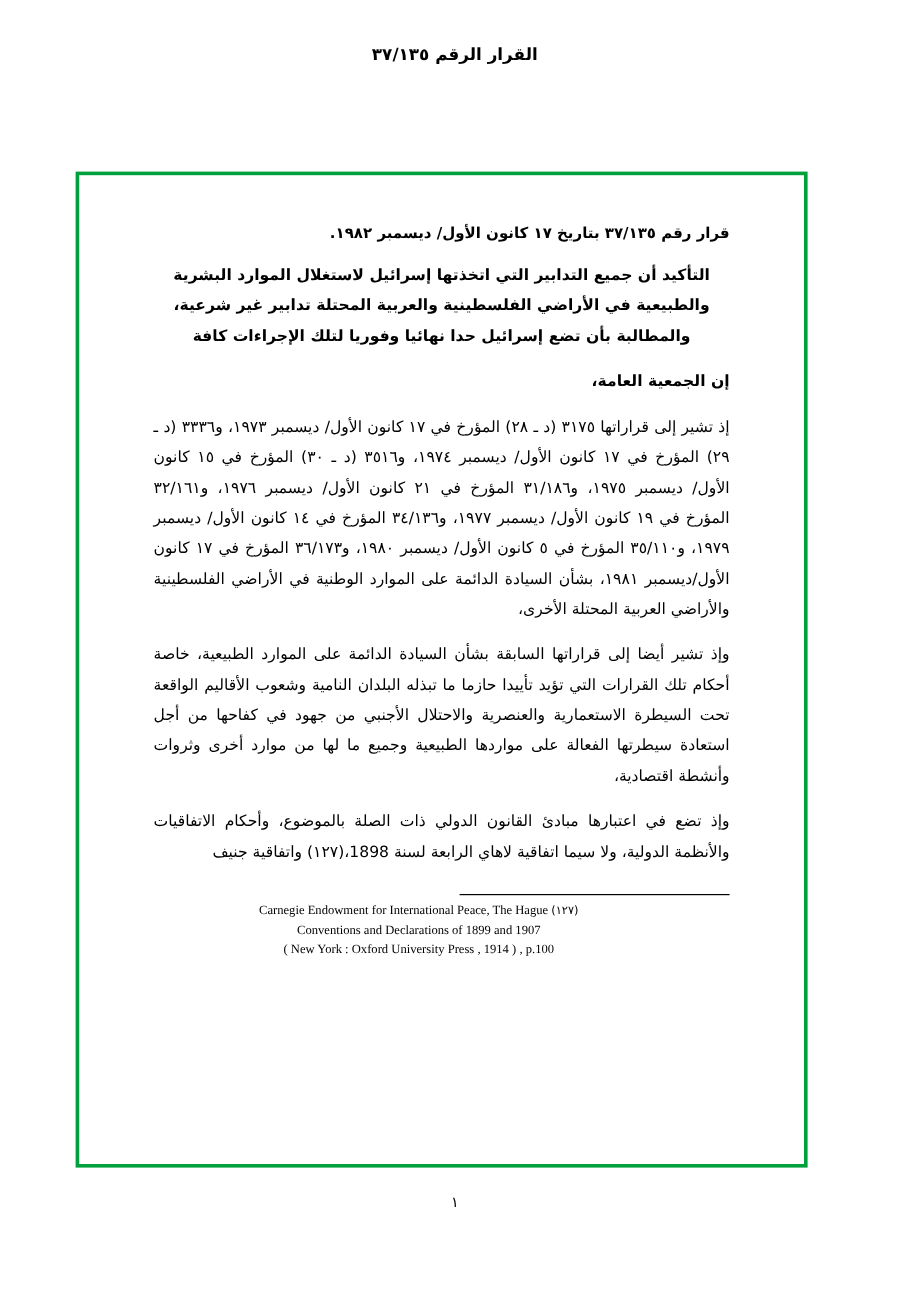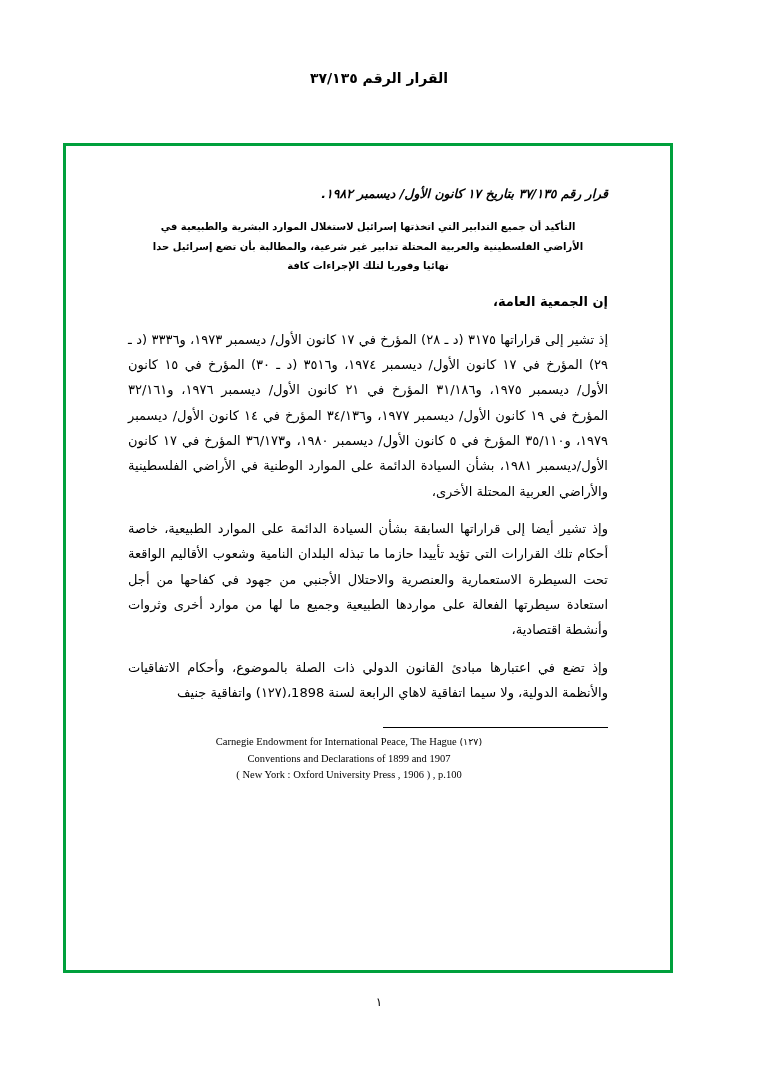--- a/index.html
+++ b/index.html
@@ -18,21 +18,21 @@
   .page {
     position: relative;
     width: 758px;
     height: 1078px;
     box-sizing: border-box;
   }
 
   
   .doc-header {
     text-align: center;
-    padding-top: 70px;
+    padding-top: 38px;
   }
   .doc-title {
     font-family: "DejaVu Sans", sans-serif;
     font-size: 14px;
     font-weight: bold;
     letter-spacing: 0.5px;
     direction: rtl;
   }
   .doc-source {
     font-family: "DejaVu Sans", sans-serif;
@@ -56,25 +56,24 @@
     padding: 40px 62px 0 62px;
     direction: rtl;
     text-align: right;
   }
 
   .res-line {
     font-size: 12.5px;
     font-weight: bold;
     margin-bottom: 16px;
     direction: rtl;
-    font-style: italic;
   }
 
   .res-heading {
-    font-size: 10px;
+    font-size: 13px;
     font-weight: bold;
     line-height: 1.95;
     direction: rtl;
     text-align: center;
     margin: 0 14px 18px 14px;
   }
 
   .res-intro {
     font-size: 13px;
     font-weight: bold;
@@ -144,21 +143,21 @@
       <p class="para">وإذ تشير أيضا إلى قراراتها السابقة بشأن السيادة الدائمة على الموارد الطبيعية، خاصة أحكام تلك القرارات التي تؤيد تأييدا حازما ما تبذله البلدان النامية وشعوب الأقاليم الواقعة تحت السيطرة الاستعمارية والعنصرية والاحتلال الأجنبي من جهود في كفاحها من أجل استعادة سيطرتها الفعالة على مواردها الطبيعية وجميع ما لها من موارد أخرى وثروات وأنشطة اقتصادية،</p>
       <p class="para">وإذ تضع في اعتبارها مبادئ القانون الدولي ذات الصلة بالموضوع، وأحكام الاتفاقيات والأنظمة الدولية، ولا سيما اتفاقية لاهاي الرابعة لسنة 1898،(١٢٧) واتفاقية جنيف</p>
 
       <div class="footnote-rule"></div>
       <div class="footnote">
         <div>
           <span>Carnegie Endowment for International  Peace, The Hague</span>
           <span class="fn-ar">(١٢٧)</span>
         </div>
         <div>Conventions and Declarations of 1899 and 1907</div>
-        <div>( New York :  Oxford University  Press , 1906 ) ,  p.100</div>
+        <div>( New York :  Oxford University  Press , 1914 ) ,  p.100</div>
       </div>
 
     </div>
   </div>
 
   <div class="page-number">١</div>
 
 </div>
 
 </body></html>

